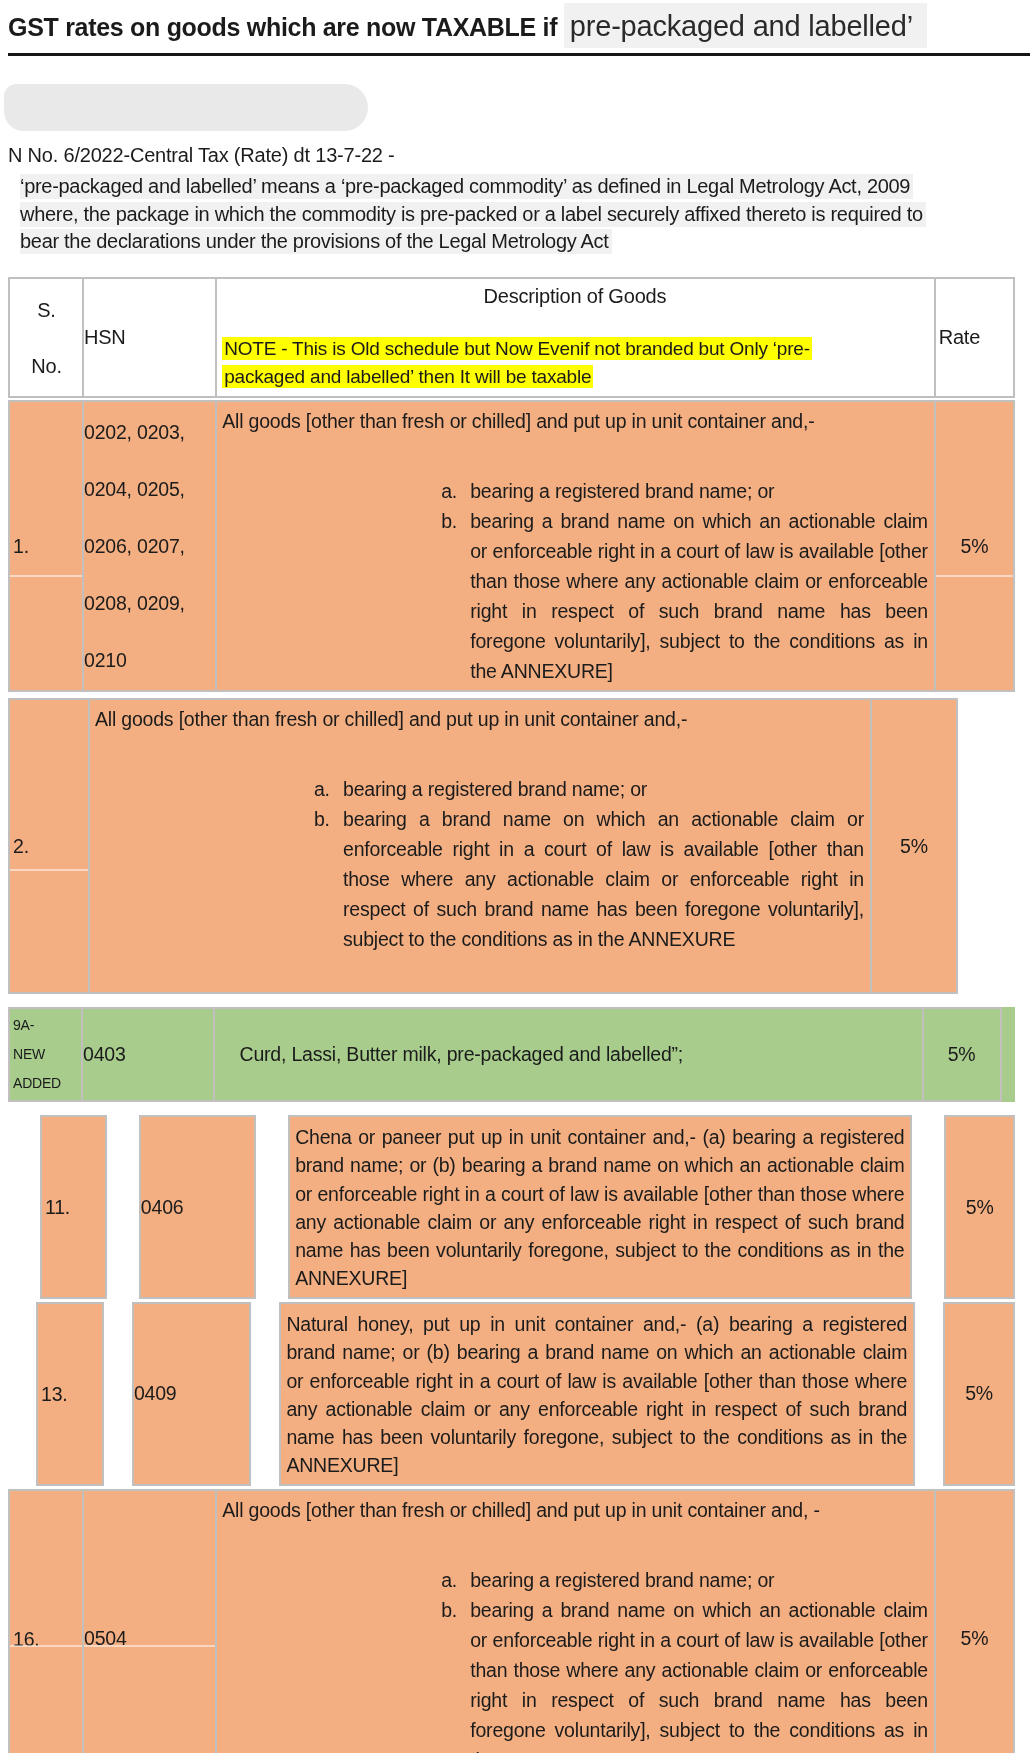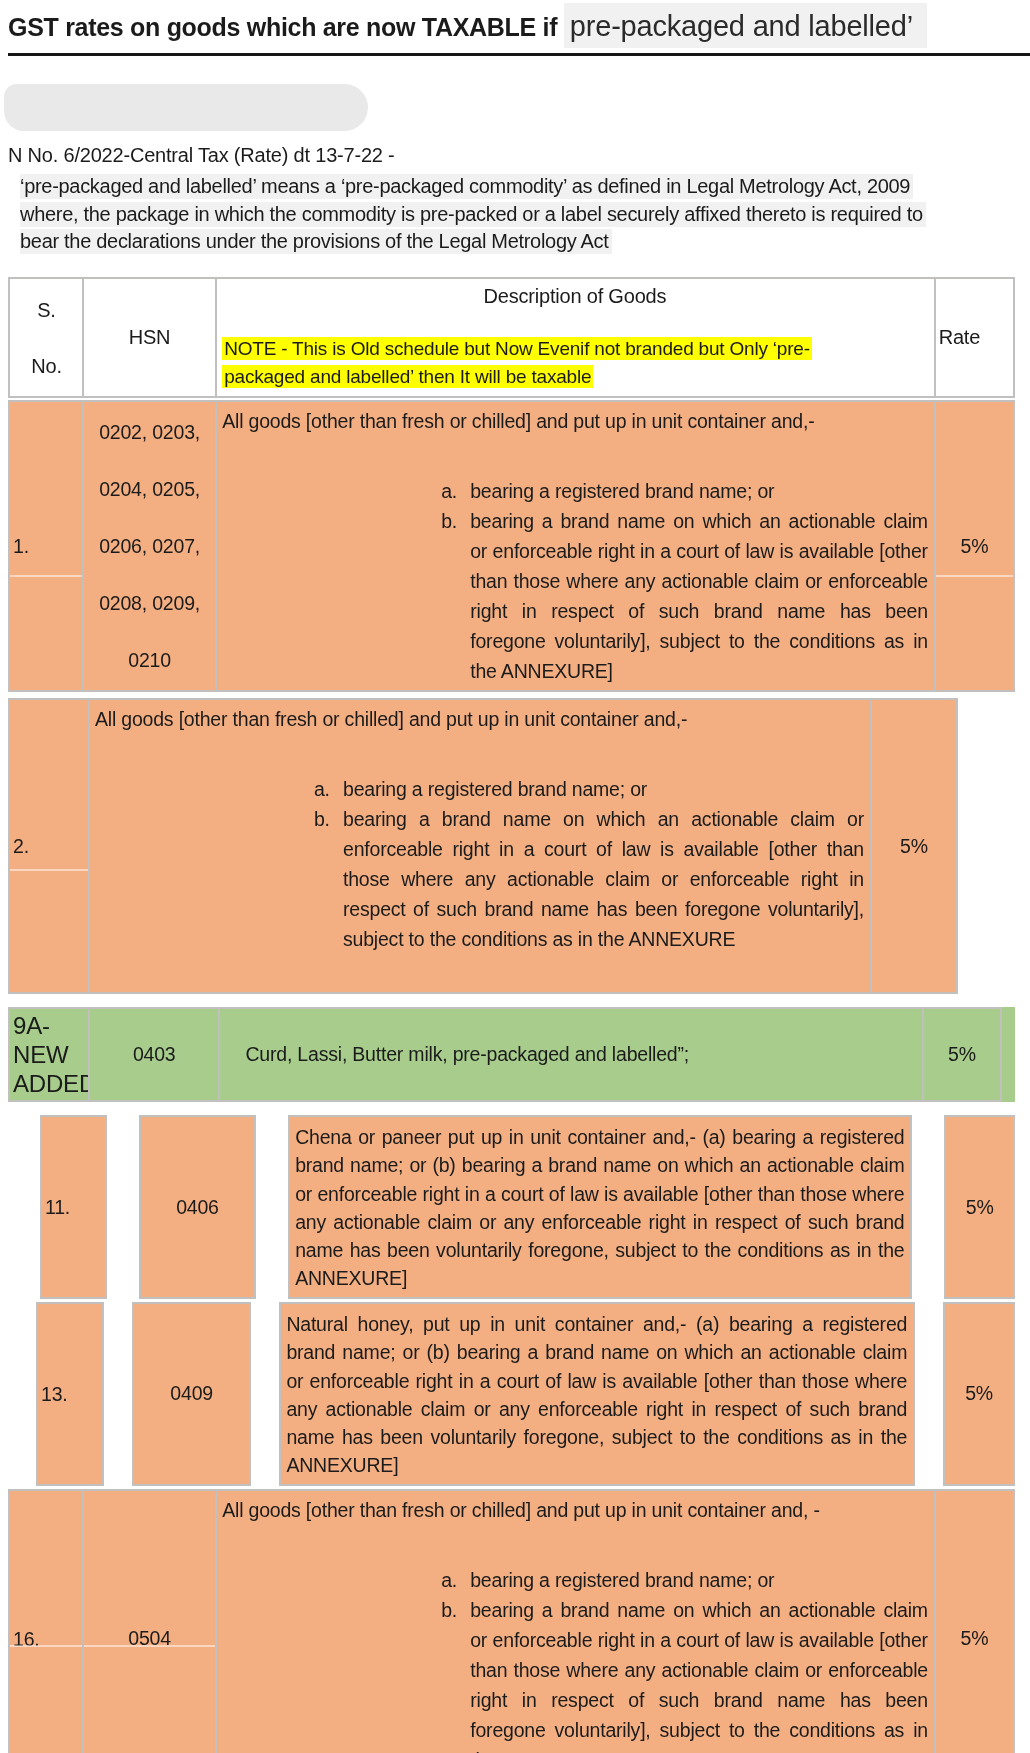--- a/index.html
+++ b/index.html
@@ -33,40 +33,40 @@
   .defs .hl{background:var(--hl);padding:1px 3px 2px 0;}
   
   .gtable{position:absolute;left:8px;top:277px;width:1007px;}
   .trow{display:flex;align-items:stretch;position:relative;background:transparent;}
   .cell{
     border:2px solid var(--border);position:relative;
     display:flex;flex-direction:column;font-size:19.5px;letter-spacing:-.2px;
   }
   .cell + .cell{margin-left:-2px;}
   .c-sno{width:82px;justify-content:center;align-items:flex-start;padding:2px 2px 2px 3px;line-height:28px;}
-  .c-hsn{width:147px;justify-content:center;align-items:center;text-align:center;}
+  .c-hsn{width:147px;justify-content:center;align-items:flex-start;text-align:center;}
   .c-desc{width:784px;padding:4px 6px 4px 5px;}
   .c-rate{width:88px;justify-content:center;align-items:center;}
   .hrow .cell{background:#ffffff;height:121px;}
   .hrow .c-sno{align-items:center;line-height:56px;font-size:20px;}
   .hrow .c-hsn{font-size:20px;}
   .hrow .c-desc{justify-content:flex-start;}
   .hrow .c-rate{align-items:flex-start;padding-left:3px;font-size:20px;}
   .desc-head{text-align:center;font-size:20px;line-height:27px;}
   .note{margin-top:25px;text-align:left;line-height:27.5px;font-size:19px;width:650px;}
   .note .yhl{background:var(--yellow);padding:1px 2px;box-decoration-break:clone;-webkit-box-decoration-break:clone;}
   .drow .cell{background:var(--salmon);}
   .grow .cell{background:var(--green);}
   .hsn-multi{line-height:57px;}
   .d-intro{line-height:30px;text-align:justify;}
   .d-list{margin:40px 0 0 0;padding-left:240px;list-style:lower-alpha outside;}
   .d-list li{line-height:30px;padding-left:8px;}
   .d-list li.just{text-align:justify;}
   .d-just{line-height:28.3px;text-align:justify;padding-top:2px;}
-  .g-sno{justify-content:space-between;line-height:29px;padding-top:2px;font-size:24px;}
+  .g-sno{justify-content:space-between;line-height:29px;padding-top:2px;font-size:14px;}
   .g-desc{justify-content:center;}
   .g-desc .g-text{padding-left:20px;line-height:27px;}
   .bleed{width:17px;background:var(--green);margin-left:-2px;border:none;}
   .mline{position:absolute;left:0;right:0;height:2px;background:rgba(255,255,255,.5);}
   
   .hrow{margin-top:0;}
   .r1{margin-top:2px;}  .r1 .cell{min-height:283px;}
   .r2{margin-top:6px;}  .r2 .cell{min-height:296px;}
   .rg{margin-top:13px;} .rg .cell{min-height:88px;}
   .r11{margin-top:13px;}.r11 .cell{min-height:184px;margin-left:32px;}

